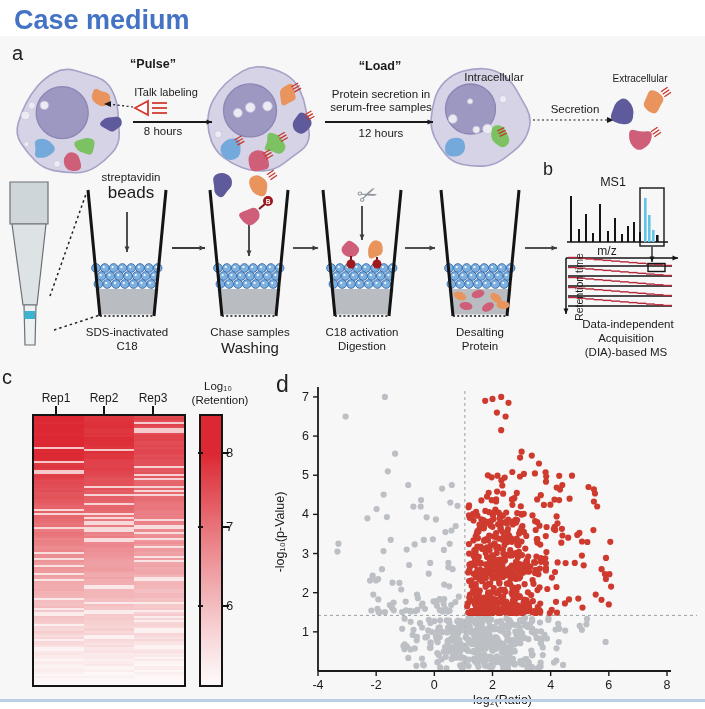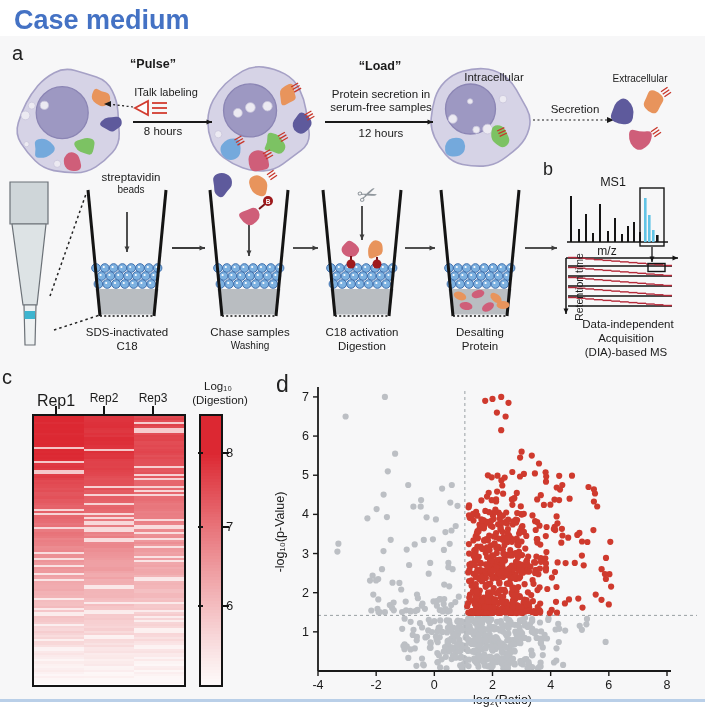--- a/index.html
+++ b/index.html
@@ -547,45 +547,45 @@
 <div class="txt ctr" style="left:163px;top:125px;font-size:11.5px">8 hours</div>
 <div class="txt b ctr" style="left:380px;top:60px;font-size:12.5px">“Load”</div>
 <div class="txt ctr" style="left:381px;top:88px;font-size:11.5px">Protein secretion in</div>
 <div class="txt ctr" style="left:381px;top:101px;font-size:11.5px">serum-free samples</div>
 <div class="txt ctr" style="left:381px;top:127px;font-size:11.5px">12 hours</div>
 <div class="txt ctr" style="left:494px;top:71px;font-size:11.5px">Intracellular</div>
 <div class="txt ctr" style="left:575px;top:103px;font-size:11.5px">Secretion</div>
 <div class="txt ctr" style="left:640px;top:73px;font-size:10px">Extracellular</div>
 
 <div class="txt ctr" style="left:131px;top:171px;font-size:11.5px">streptavidin</div>
-<div class="txt ctr" style="left:131px;top:184px;font-size:10px">beads</div>
+<div class="txt ctr" style="left:131px;top:184px;font-size:17px">beads</div>
 
 <div class="txt ctr" style="left:127px;top:326px;font-size:11.5px">SDS-inactivated</div>
 <div class="txt ctr" style="left:127px;top:340px;font-size:11.5px">C18</div>
 <div class="txt ctr" style="left:250px;top:326px;font-size:11.5px">Chase samples</div>
-<div class="txt ctr" style="left:250px;top:340px;font-size:10px">Washing</div>
+<div class="txt ctr" style="left:250px;top:340px;font-size:15px">Washing</div>
 <div class="txt ctr" style="left:362px;top:326px;font-size:11.5px">C18 activation</div>
 <div class="txt ctr" style="left:362px;top:340px;font-size:11.5px">Digestion</div>
 <div class="txt ctr" style="left:480px;top:326px;font-size:11.5px">Desalting</div>
 <div class="txt ctr" style="left:480px;top:340px;font-size:11.5px">Protein</div>
 
 <div class="txt panel-letter" style="left:543px;top:160px;font-size:18px">b</div>
 <div class="txt ctr" style="left:613px;top:176px;font-size:12.5px">MS1</div>
 <div class="txt ctr" style="left:607px;top:245px;font-size:12px">m/z</div>
 <div class="txt" style="left:546px;top:287px;font-size:10.5px;transform:translateY(-50%) rotate(-90deg);transform-origin:center">Retention time</div>
 <div class="txt ctr" style="left:628px;top:318px;font-size:11.5px">Data-independent</div>
 <div class="txt ctr" style="left:626px;top:332px;font-size:11.5px">Acquisition</div>
 <div class="txt ctr" style="left:626px;top:346px;font-size:11.5px">(DIA)-based MS</div>
 
 <div class="txt panel-letter" style="left:2px;top:366px">c</div>
-<div class="txt ctr" style="left:56px;top:392px;font-size:16px">Rep1</div>
+<div class="txt ctr" style="left:56px;top:392px;font-size:12px">Rep1</div>
 <div class="txt ctr" style="left:104px;top:392px;font-size:12px">Rep2</div>
 <div class="txt ctr" style="left:153px;top:392px;font-size:12px">Rep3</div>
 <div class="txt ctr" style="left:218px;top:380px;font-size:11.5px">Log₁₀</div>
-<div class="txt ctr" style="left:220px;top:394px;font-size:11.5px">(Digestion)</div>
+<div class="txt ctr" style="left:220px;top:394px;font-size:11.5px">(Retention)</div>
 <div class="txt" style="left:226px;top:446px;font-size:13px">8</div>
 <div class="txt" style="left:226px;top:520px;font-size:13px">7</div>
 <div class="txt" style="left:226px;top:599px;font-size:13px">6</div>
 
 <div class="txt panel-letter" style="left:276px;top:372px;font-size:23px">d</div>
 
 <div class="abs" style="left:55px;top:406px;width:2px;height:8px;background:#141414"></div>
 <div class="abs" style="left:103px;top:406px;width:2px;height:8px;background:#141414"></div>
 <div class="abs" style="left:152px;top:406px;width:2px;height:8px;background:#141414"></div>
 

